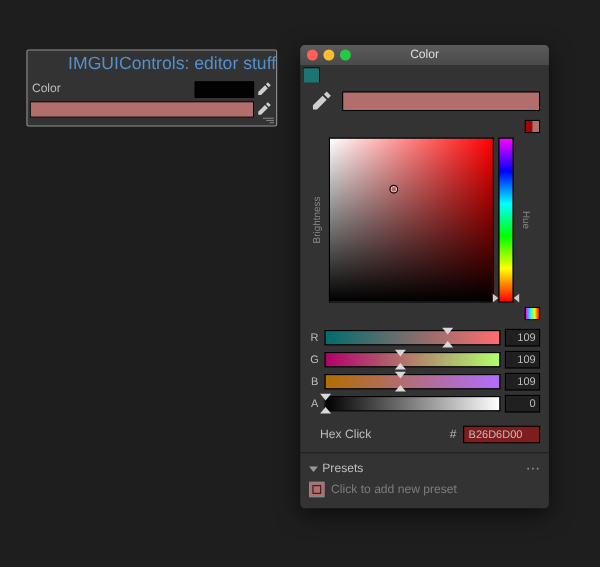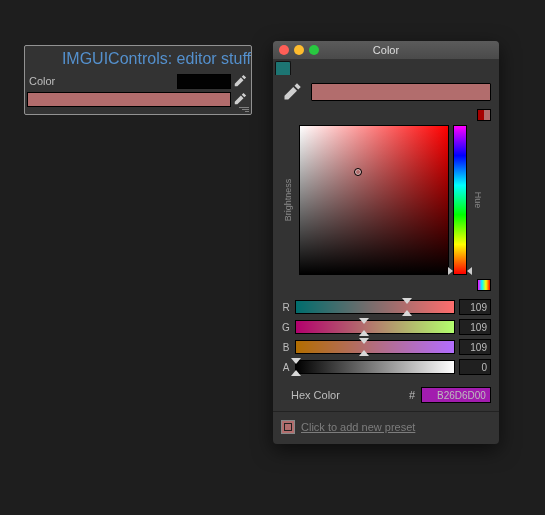--- a/index.html
+++ b/index.html
@@ -124,33 +124,33 @@
 
   .sl-r { background:linear-gradient(90deg,#006d6d,#ff6d6d); }
   .sl-g { background:linear-gradient(90deg,#b2006d,#b2ff6d); }
   .sl-b { background:linear-gradient(90deg,#b26d00,#b26dff); }
   .sl-a { background:linear-gradient(90deg,#000,#fff); }
 
   .hex-row { display:flex; align-items:center; margin-top:10px; gap:6px; }
   .hex-label { font-size:11px; color:#bdbdbd; flex:0 0 auto; margin-left:10px; }
   .hex-spacer { flex:1; }
   .hex-hash { font-size:11px; color:#bdbdbd; }
-  .hex-input { width:70px; height:16px; background:#a21caf; border:1px solid #000; color:#bdbdbd; font-size:10px; padding:0 15px; display:flex; align-items:center; }
+  .hex-input { width:70px; height:16px; background:#7f1d1d; border:1px solid #000; color:#bdbdbd; font-size:10px; padding:0 4px; display:flex; align-items:center; }
 
   .sep { height:1px; background:#222; margin:8px -8px; }
 
   .presets-header { display:flex; align-items:center; font-size:11px; color:#bdbdbd; }
   .tri { width:0;height:0;border-left:4px solid transparent;border-right:4px solid transparent;border-top:5px solid #999; margin-right:4px; }
   .presets-header .sp { flex:1; }
   .preset-menu { cursor:pointer; color:#999; font-size:13px; line-height:10px; }
 
   .presets-body { display:flex; align-items:center; gap:6px; margin-top:6px; }
   .preset-chip { width:14px; height:14px; border:1px solid #888; background:#b26d6d; position:relative; }
   .preset-chip::after{ content:""; position:absolute; inset:2px; border:1px solid #222; }
-  .preset-hint { font-size:11px; color:#7d7d7d;text-decoration:underline; }
+  .preset-hint { font-size:11px; color:#7d7d7d; }
 
   svg.eyedrop-svg { width:14px; height:14px; }
   svg.eyedrop-svg.big { width:20px; height:20px; }
 </style>
 </head>
 <body>
 
 <div class="inspector">
   <div class="inspector-title">IMGUIControls: editor stuff</div>
 
@@ -258,26 +258,32 @@
     <div class="chan-row">
       <div class="chan-label">A</div>
       <div class="chan-slider sl-a">
           <div class="chan-thumb" style="left:0%"></div>
           <div class="chan-thumb bot" style="left:0%"></div>
         </div>
       <div class="chan-val">0</div>
     </div>
 
     <div class="hex-row">
-      <div class="hex-label">Hex Color</div>
+      <div class="hex-label">Hex Click</div>
       <div class="hex-spacer"></div>
       <div class="hex-hash">#</div>
       <div class="hex-input">B26D6D00</div>
     </div>
 
     <div class="sep"></div>
 
+    <div class="presets-header">
+      <div class="tri"></div>
+      <span>Presets</span>
+      <div class="sp"></div>
+      <div class="preset-menu">⋯</div>
+    </div>
     <div class="presets-body">
       <div class="preset-chip"></div>
       <div class="preset-hint">Click to add new preset</div>
     </div>
   </div>
 </div>
 
 </body></html>

